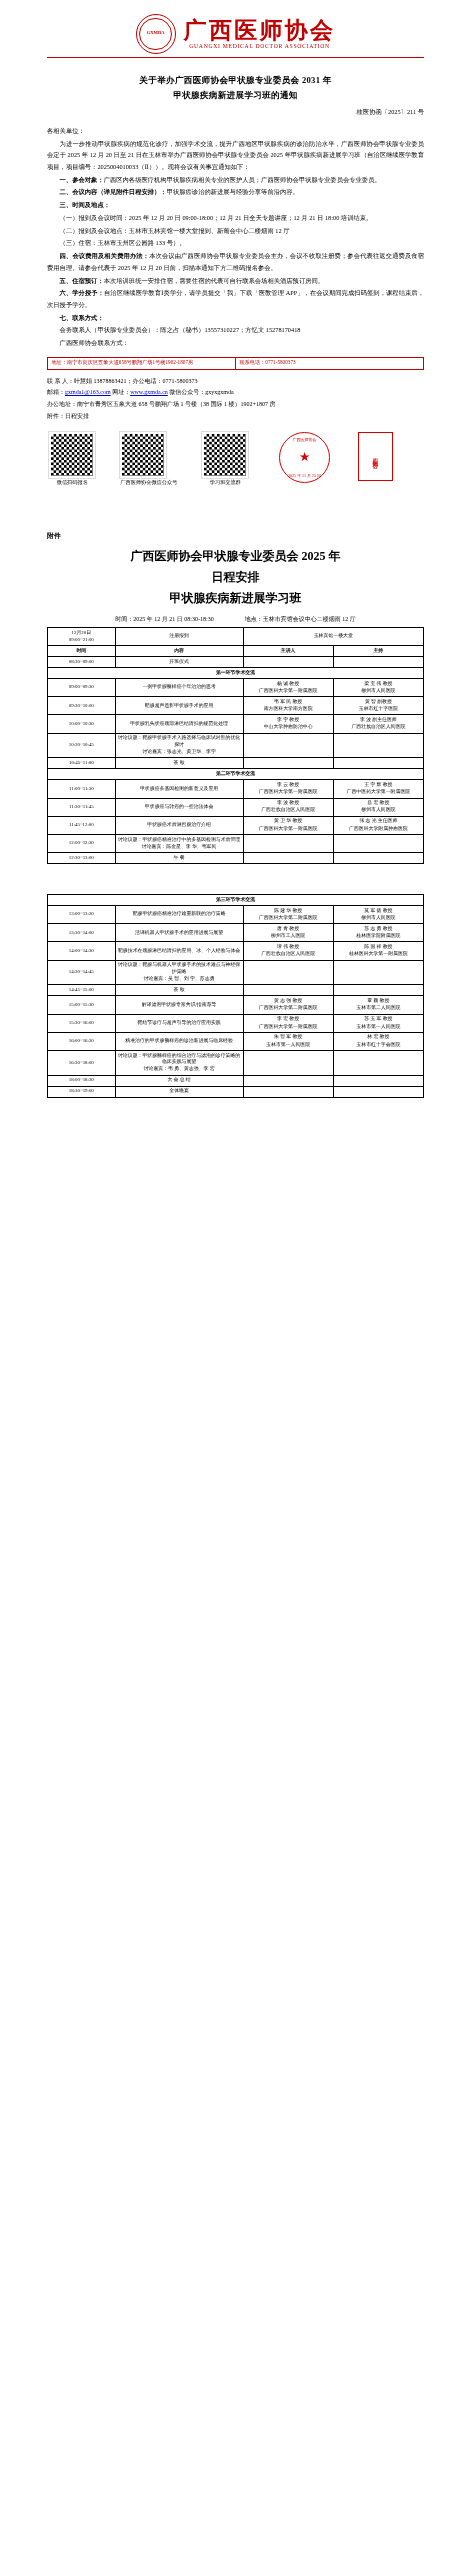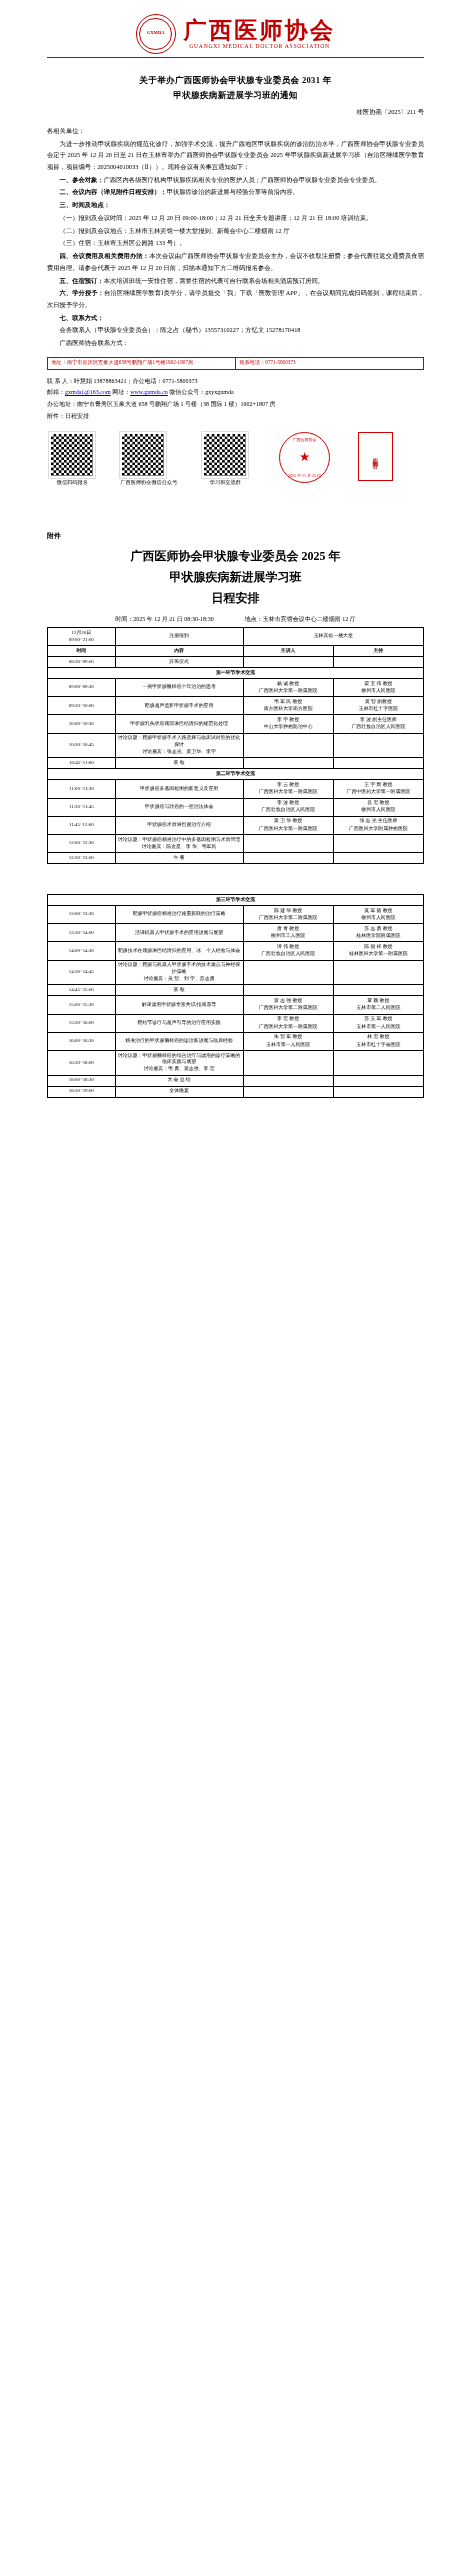--- a/index.html
+++ b/index.html
@@ -142,22 +142,22 @@
       <div class="vstamp">广西医师协会</div>
     </div>
 
     <div class="gap"></div>
     <div class="gap"></div>
     <div class="gap"></div>
 
     <div class="attach-label">附件</div>
     <div class="att-title">
       <div>广西医师协会甲状腺专业委员会 2025 年</div>
+      <div>日程安排</div>
       <div>甲状腺疾病新进展学习班</div>
-      <div>日程安排</div>
     </div>
     <div class="meta-line">
       <span>时间：2025 年 12 月 21 日 08:30-18:30</span>
       <span>地点：玉林市宾馆会议中心二楼烟雨 12 厅</span>
     </div>
 
     <table class="sched">
       <colgroup>
           <col class="col-time">
           <col class="col-content">

